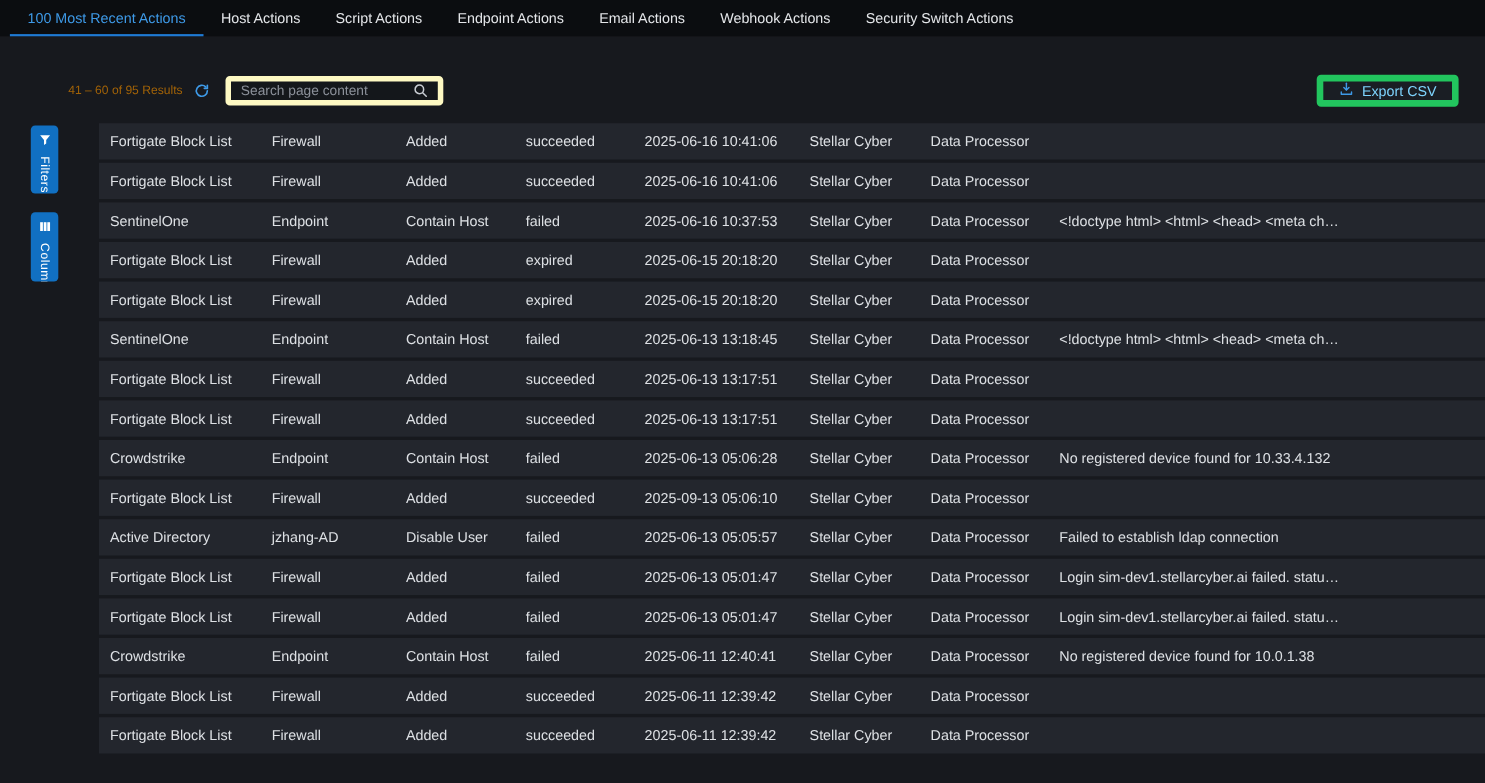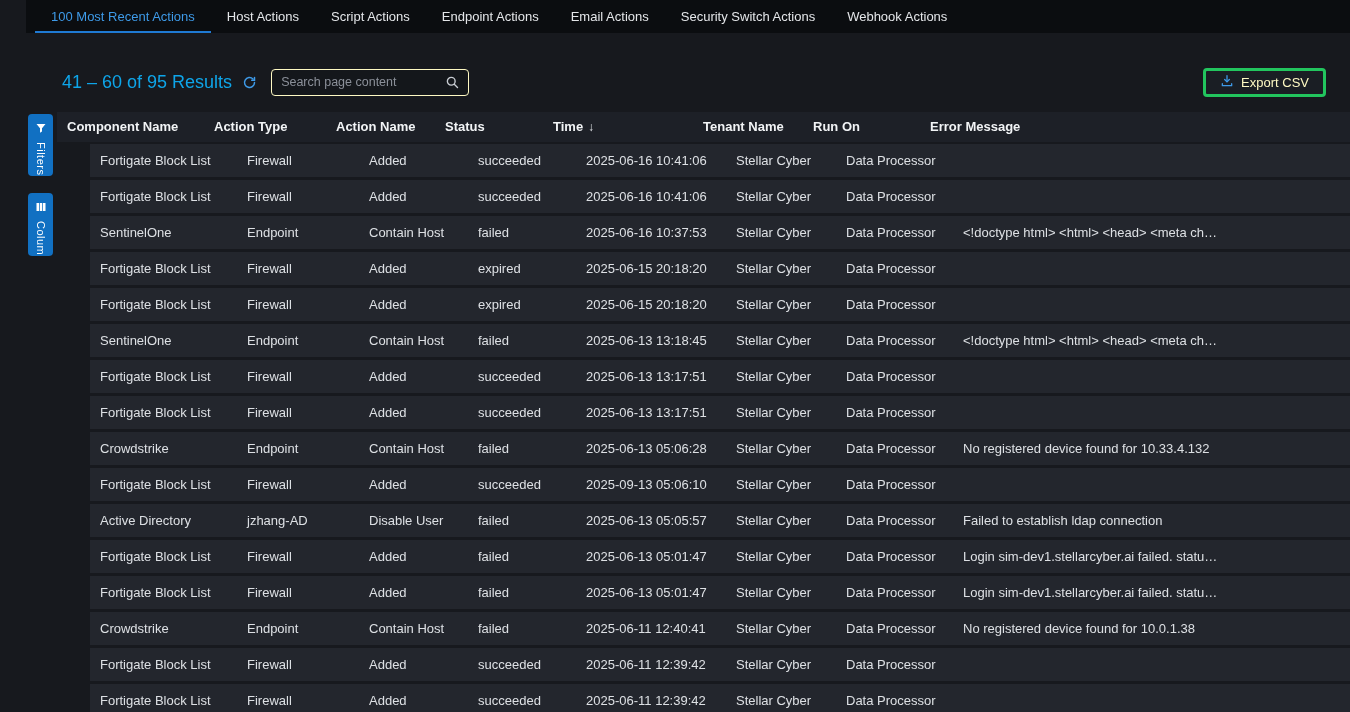--- a/index.html
+++ b/index.html
@@ -7,59 +7,59 @@
   body {
     background:#17191e;
     font-family:"Liberation Sans", sans-serif;
     color:#dde0e4;
     position:relative;
   }
 
   
   .tabbar {
     display:flex; align-items:stretch;
-    background:#0b0d10; height:33px; padding-left:9px;margin-left:26px;
+    background:#0b0d10; height:33px; padding-left:9px;
   }
   .tab {
     padding:0 16px; display:flex; align-items:center;
     font-size:13px; color:#e4e6e9; cursor:pointer; position:relative;
     white-space:nowrap;
   }
   .tab.active { color:#3e9ae8; }
   .tab.active::after {
     content:""; position:absolute; left:0; right:0; bottom:0;
     height:2px; background:#1f7ad4;
   }
 
   
   .toolbar {
     display:flex; align-items:center;
     margin:34px 24px 0 62px; height:30px;
   }
-  .results { font-size:18px; color:#0ea5e9; }
+  .results { font-size:11px; color:#a16207; }
   .refresh-btn {
     margin-left:10px; cursor:pointer; display:inline-flex; align-items:center;
     vertical-align:middle;
   }
   .searchbox {
     margin-left:14px; width:198px; height:27px;
-    border:1px solid #fef9c3; border-radius:4px;
+    border:5px solid #fef9c3; border-radius:4px;
     display:flex; align-items:center; background:#14171b; padding:0 8px 0 9px;
   }
   .searchbox input {
     flex:1; min-width:0; background:transparent; border:none; outline:none;
     color:#dde0e4; font-size:12.5px; font-family:"Liberation Sans", sans-serif;
   }
   .searchbox input::placeholder { color:#8b9099; }
   .search-icon { display:inline-flex; cursor:pointer; }
   .spacer { flex:1; }
   .export-btn {
     height:29px; padding:0 14px; display:inline-flex; align-items:center; gap:7px;
-    background:#1a1e24; border:3px solid #22c55e; border-radius:4px;
-    color:#fef9c3; font-size:13px; font-family:"Liberation Sans", sans-serif;
+    background:#1a1e24; border:6px solid #22c55e; border-radius:4px;
+    color:#7dd3fc; font-size:13px; font-family:"Liberation Sans", sans-serif;
     cursor:pointer;
   }
 
   
   .side-btn {
     position:absolute; left:28px; width:25px;
     background:#1170c2; color:#fff; border-radius:4px;
     display:flex; flex-direction:column; align-items:center;
     padding-top:6px; gap:4px; cursor:pointer; overflow:hidden;
   }
@@ -94,22 +94,22 @@
 </style>
 </head>
 <body>
 
 <div class="tabbar" id="tabbar">
     <div class="tab active">100 Most Recent Actions</div>
     <div class="tab">Host Actions</div>
     <div class="tab">Script Actions</div>
     <div class="tab">Endpoint Actions</div>
     <div class="tab">Email Actions</div>
+    <div class="tab">Webhook Actions</div>
     <div class="tab">Security Switch Actions</div>
-    <div class="tab">Webhook Actions</div>
   </div>
 
 <div class="toolbar">
   <span class="results">41 – 60 of 95 Results</span>
   <span class="refresh-btn">
     <svg viewBox="0 0 24 24" width="15" height="15" fill="none" stroke="#3e9ae8" stroke-width="2.4" stroke-linecap="round">
       <path d="M20 12a8 8 0 1 1-2.4-5.7"></path>
       <path d="M20 4v4.5h-4.5"></path>
     </svg>
   </span>
@@ -148,30 +148,20 @@
     <svg viewBox="0 0 24 24" width="12" height="12" fill="#ffffff">
       <rect x="3" y="4" width="5" height="16"></rect>
       <rect x="9.5" y="4" width="5" height="16"></rect>
       <rect x="16" y="4" width="5" height="16"></rect>
     </svg>
   </span>
   <span class="vlabel">Columns</span>
 </div>
 
 <div class="table-wrap">
-  <div class="grid-row thead" id="thead">
-      <div class="cell">Component Name</div>
-      <div class="cell">Action Type</div>
-      <div class="cell">Action Name</div>
-      <div class="cell">Status</div>
-      <div class="cell">Time<span class="sort-arrow">↓</span></div>
-      <div class="cell">Tenant Name</div>
-      <div class="cell">Run On</div>
-      <div class="cell">Error Message</div>
-    </div>
   <div id="tbody">
       <div class="grid-row trow">
         <div class="cell">Fortigate Block List</div>
         <div class="cell">Firewall</div>
         <div class="cell">Added</div>
         <div class="cell">succeeded</div>
         <div class="cell">2025-06-16 10:41:06</div>
         <div class="cell">Stellar Cyber</div>
         <div class="cell">Data Processor</div>
         <div class="cell"></div>

